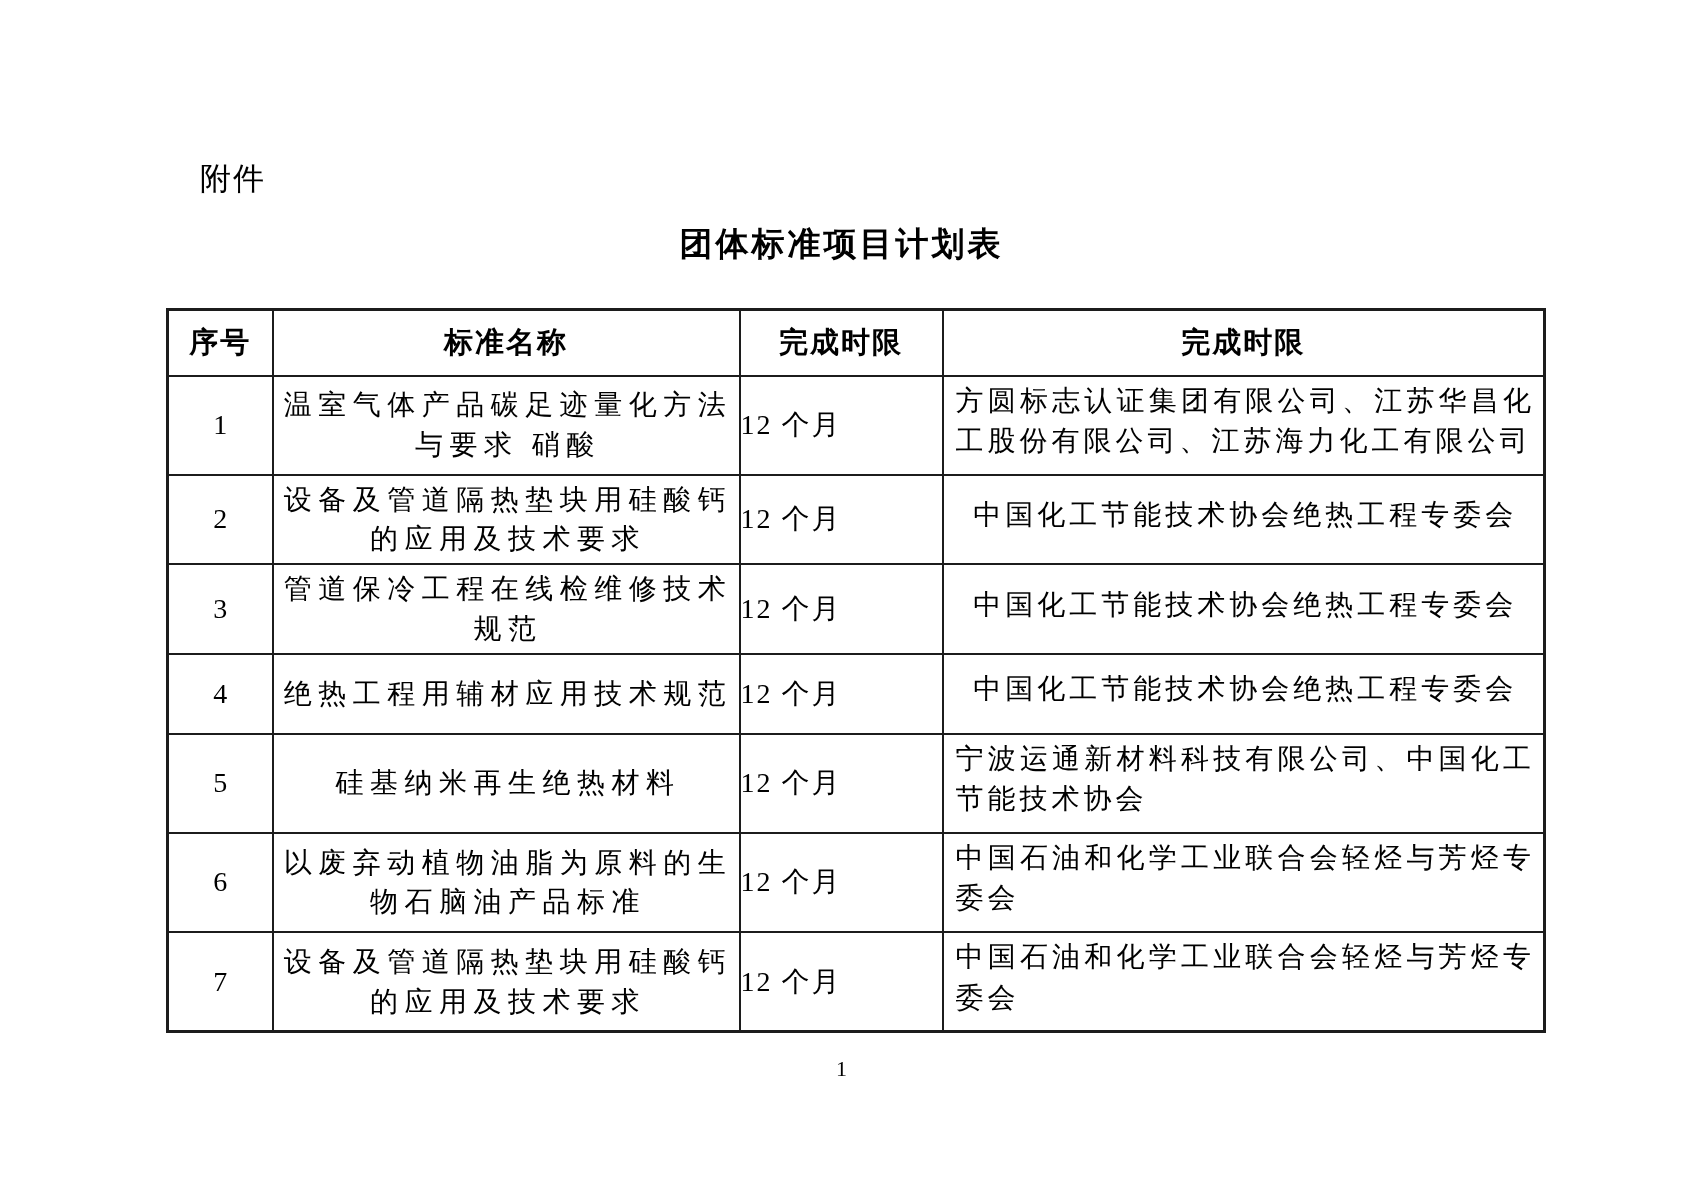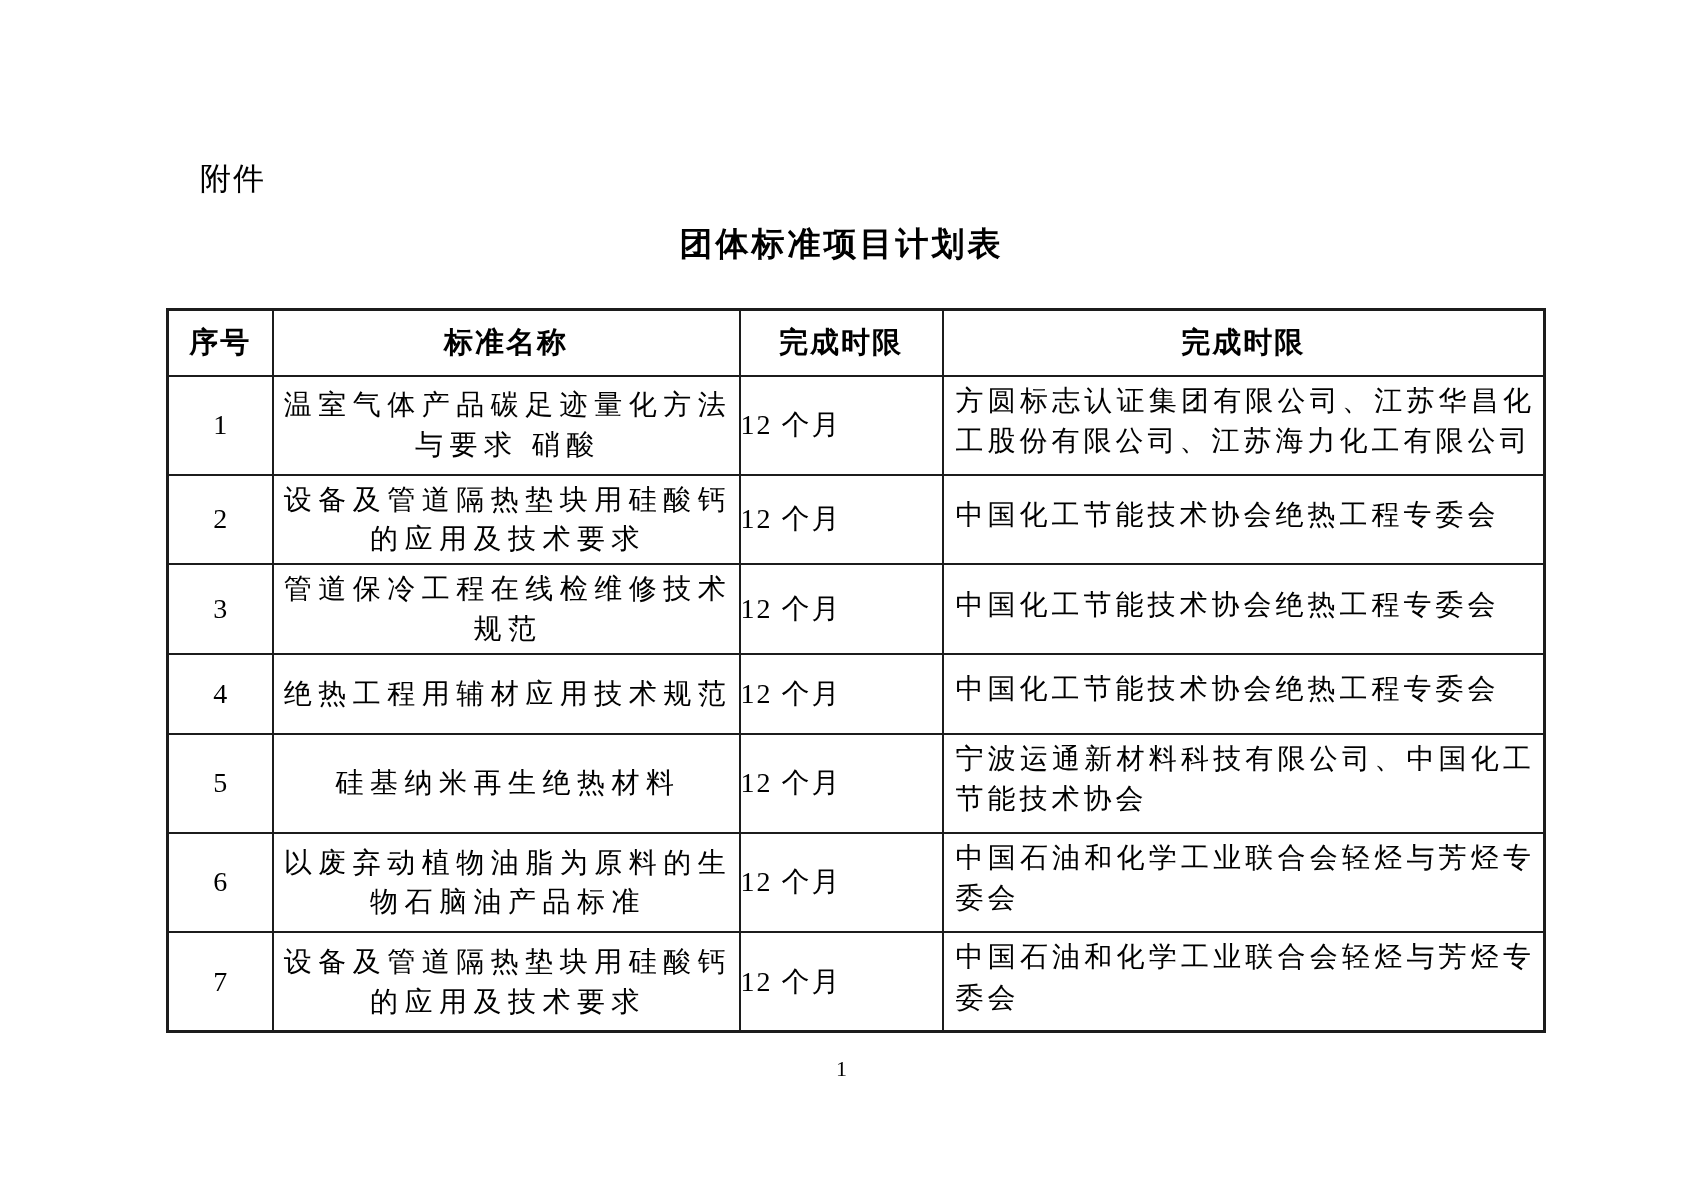--- a/index.html
+++ b/index.html
@@ -54,21 +54,21 @@
     padding: 4px 6px 4px 10px;
     margin-left: 42px;
   }
   td.deadline-cell {
     font-size: 28px; text-align: left; letter-spacing: 2px;
   }
   td.unit-cell {
     font-size: 28px; letter-spacing: 4px; line-height: 1.45;
     padding: 4px 8px 12px 12px;
   }
-  td.unit-cell.u-center { }
+  td.unit-cell.u-center { text-align: center; }
   td.unit-cell.u-justify { text-align: justify; text-justify: inter-character; }
 
   .page-number {
     position: absolute; left: 0; top: 1056px; width: 1683px;
     text-align: center; font-size: 22px;
     font-family: "Liberation Serif", "DejaVu Serif", serif;
   }
 </style>
 </head>
 <body>

